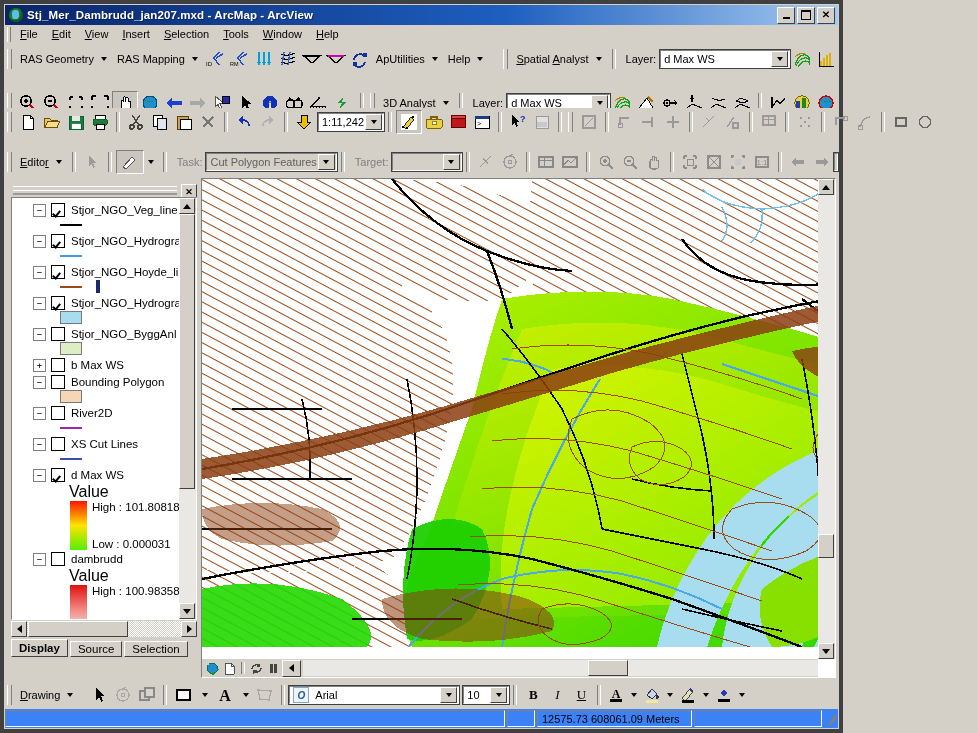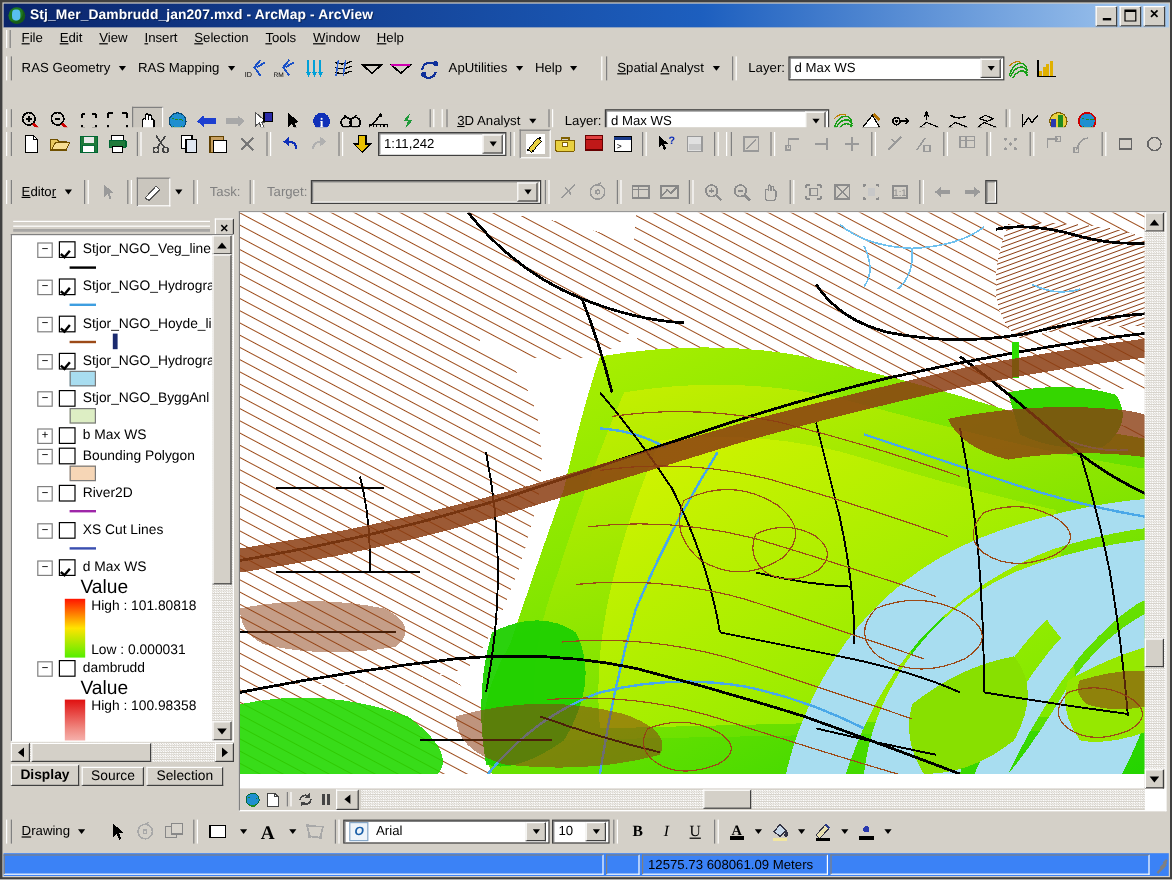--- a/index.html
+++ b/index.html
@@ -3,22 +3,22 @@
 <meta charset="utf-8">
 <style>
   html,body{margin:0;padding:0;}
   body{
     width:977px;height:733px;overflow:hidden;
     font-family:"Liberation Sans",sans-serif;
     font-size:11px;
     background:#d4d0c8;
     -webkit-font-smoothing:none;
   }
-  .app{position:relative;width:977px;height:733px;background:#d4d0c8;
-       border:2px solid #404040;box-sizing:border-box;}
+  .app{position:relative;width:843px;height:733px;background:#d4d0c8;
+       border:4px solid #404040;box-sizing:border-box;}
 
   
   .titlebar{
     position:absolute;left:1px;top:1px;right:1px;height:20px;
     background:linear-gradient(to right,#0a246a 0%,#1d5fbf 60%,#a6caf0 100%);
     display:flex;align-items:center;padding:0 2px;box-sizing:border-box;
   }
   .title-icon{width:16px;height:16px;margin:0 3px 0 1px;position:relative;flex:0 0 auto;}
   .title-icon .globe{position:absolute;left:1px;top:1px;width:14px;height:14px;border-radius:50%;
      background:#1f7a1f;box-shadow:inset -2px -2px 0 rgba(0,0,0,.25);}
@@ -102,21 +102,21 @@
   .chk{width:12px;height:12px;border:1px solid #000;background:#fff;margin-right:6px;flex:0 0 auto;
        position:relative;}
   .chk.on:after{content:"";position:absolute;left:2px;top:5px;width:3px;height:6px;
        border-right:2px solid #000;border-bottom:2px solid #000;transform:rotate(40deg);}
   .lname{font-size:11.5px;color:#000;white-space:nowrap;overflow:hidden;}
   .sym{margin:1px 0 2px 48px;height:11px;display:flex;align-items:center;}
   .sym-line{width:22px;height:2px;}
   .sym-box{width:20px;height:11px;border:1px solid #7a7a7a;}
   .sym-bar{width:4px;height:13px;margin-left:14px;}
   .sub-val{margin-left:57px;font-size:16px;}
-  .ramp-row{display:flex;align-items:flex-start;margin-left:44px;}
+  .ramp-row{display:flex;align-items:flex-start;margin-left:58px;}
   .ramp{width:17px;height:49px;border:0;flex:0 0 auto;}
   .ramp-labels{margin-left:5px;height:49px;display:flex;flex-direction:column;justify-content:space-between;
        font-size:11.5px;white-space:nowrap;}
   .toc-vscroll{position:absolute;right:0;top:0;width:17px;height:100%;background:#d4d0c8;}
   .sc-btn{width:16px;height:16px;background:#d4d0c8;
        border-top:1px solid #fff;border-left:1px solid #fff;
        border-right:1px solid #404040;border-bottom:1px solid #404040;
        display:flex;align-items:center;justify-content:center;box-sizing:border-box;}
   .sc-track{position:absolute;left:0;right:0;background:
        repeating-conic-gradient(#fff 0% 25%, #d4d0c8 0% 50%) 50%/2px 2px;}
@@ -703,20 +703,26 @@
       <svg width="20" height="18" viewBox="0 0 20 18">
           <path d="M3 14 L12 4 L15 7 L6 16 Z" fill="#fff" stroke="#555" stroke-width="1"></path>
           <path d="M12 4 L15 7" stroke="#555" stroke-width="1"></path>
         </svg>
     </div>
     <div class="tbtn" style="width:15px">
       <span style="width:0;height:0;border-left:3.5px solid transparent;border-right:3.5px solid transparent;border-top:4px solid #000;"></span>
     </div>
     <div class="sep"></div>
     <span class="lbl" style="color:#808080">Task:</span>
+    <div class="combo disabled" style="width:185px">
+      <span class="val dim">Cut Polygon Features</span>
+      <span class="drop">
+          <i></i>
+        </span>
+    </div>
     <div class="sep"></div>
     <span class="lbl" style="color:#808080">Target:</span>
     <div class="combo disabled" style="width:190px">
       <span class="val dim"></span>
       <span class="drop">
           <i></i>
         </span>
     </div>
     <div class="sep"></div>
     <div class="tbtn">

